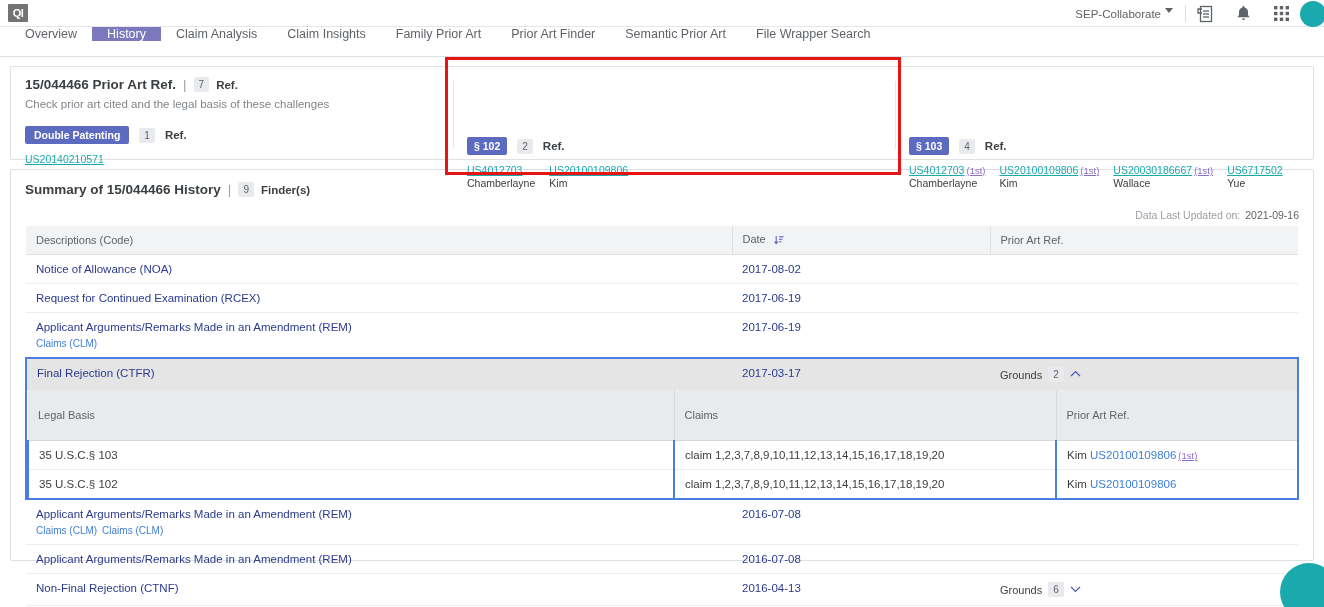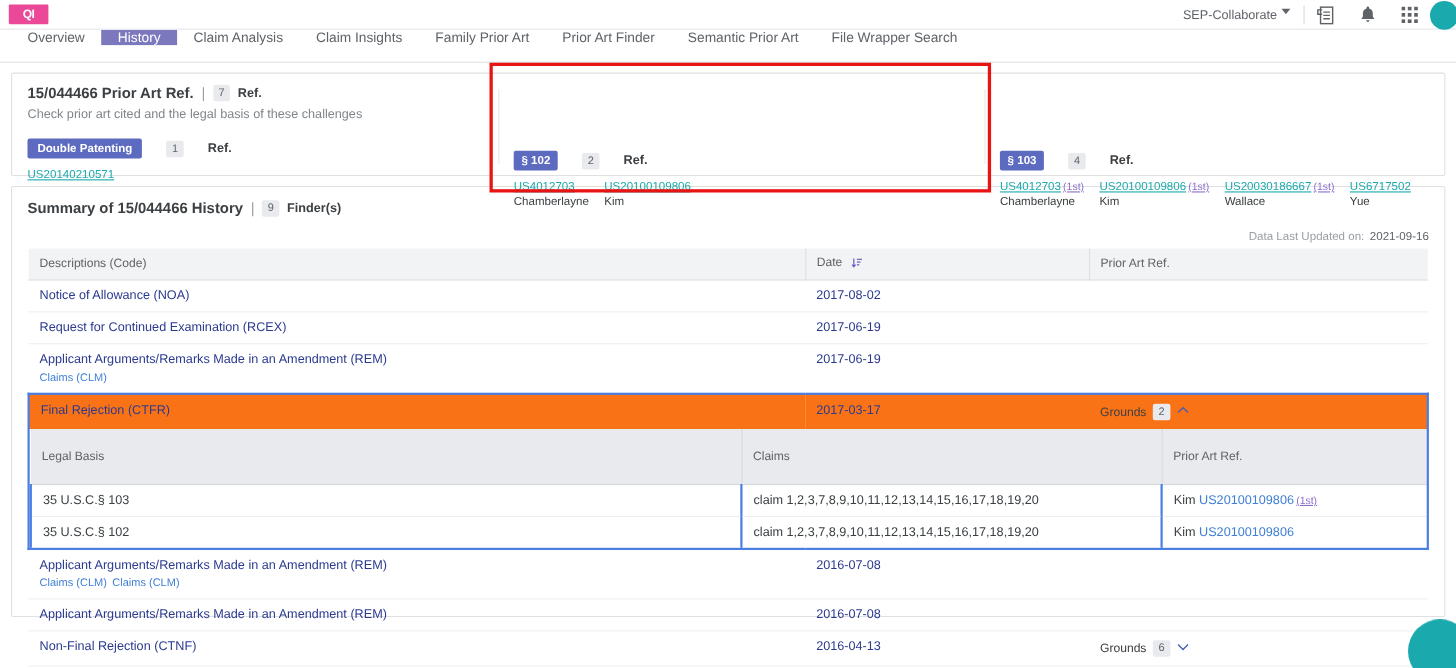--- a/index.html
+++ b/index.html
@@ -15,22 +15,22 @@
   .topbar {
     height: 27px;
     background: #ffffff;
     border-bottom: 1px solid #e4e6eb;
     display: flex;
     align-items: center;
     padding: 0 0 0 8px;
     position: relative;
   }
   .logo {
-    width: 36px; height: 18px;
-    background: #ec4899;
+    width: 20px; height: 18px;
+    background: #737373;
     color: #fff;
     font-size: 11px;
     font-weight: bold;
     display: flex;
     align-items: center;
     justify-content: center;
     letter-spacing: -0.5px;
     border-radius: 1px;
   }
   .topbar-right {
@@ -141,21 +141,21 @@
   }
   .pa-sub {
     font-size: 11.5px;
     color: #80868b;
     margin-bottom: 16px;
   }
   .pa-spacer { height: 32px; }
   .lb-row {
     display: flex;
     align-items: center;
-    gap: 22px;
+    gap: 10px;
     margin-bottom: 9px;
   }
   .legal-badge {
     background: #5c6bc0;
     color: #fff;
     font-size: 10.5px;
     font-weight: bold;
     padding: 3px 9px;
     border-radius: 2px;
     line-height: 12px;
@@ -245,21 +245,21 @@
   }
   .chev {
     color: #4b5bb8;
     font-size: 11px;
     cursor: pointer;
     line-height: 1;
   }
 
   
   tr.expanded-head td {
-    background: #f97316;
+    background: #e5e5e5;
     border-top: 2px solid #4a7ee0;
     border-bottom: none;
     color: #2b3a8f;
   }
   tr.expanded-head td:first-child { border-left: 2px solid #4a7ee0; }
   tr.expanded-head td:last-child  { border-right: 2px solid #4a7ee0; }
   tr.sub-wrap td {
     padding: 0;
     border-bottom: 2px solid #4a7ee0;
     border-left: 2px solid #4a7ee0;

